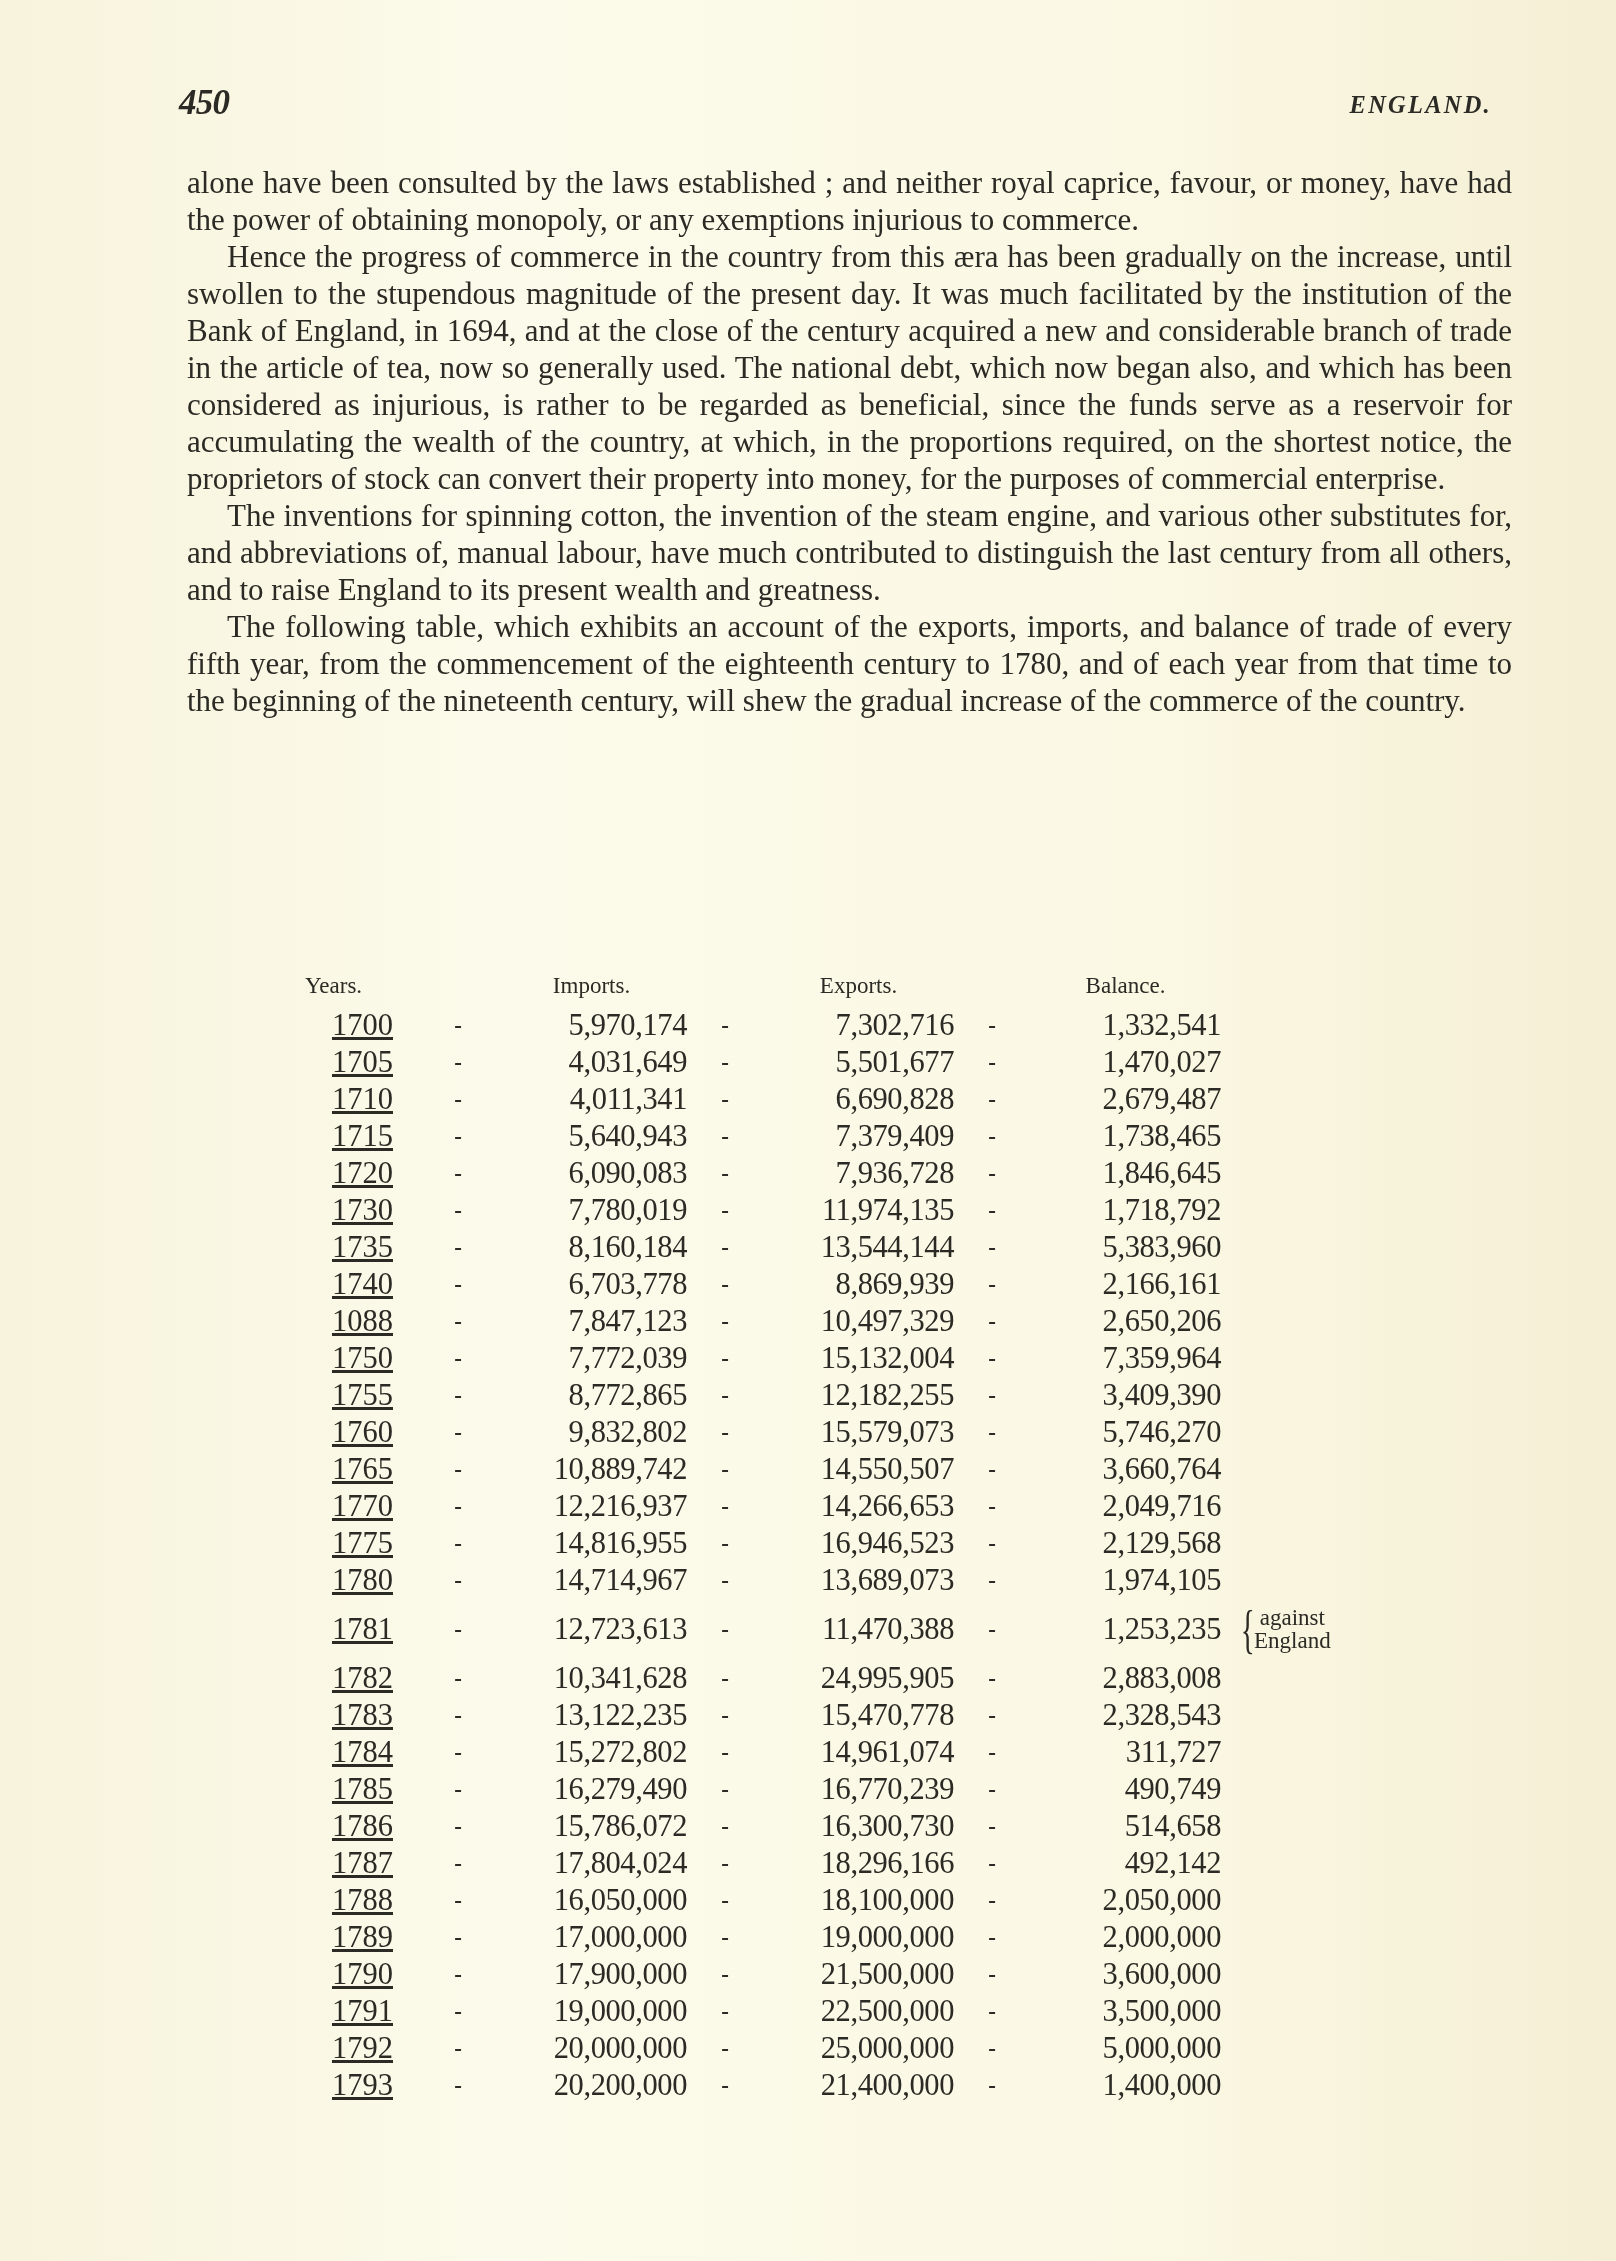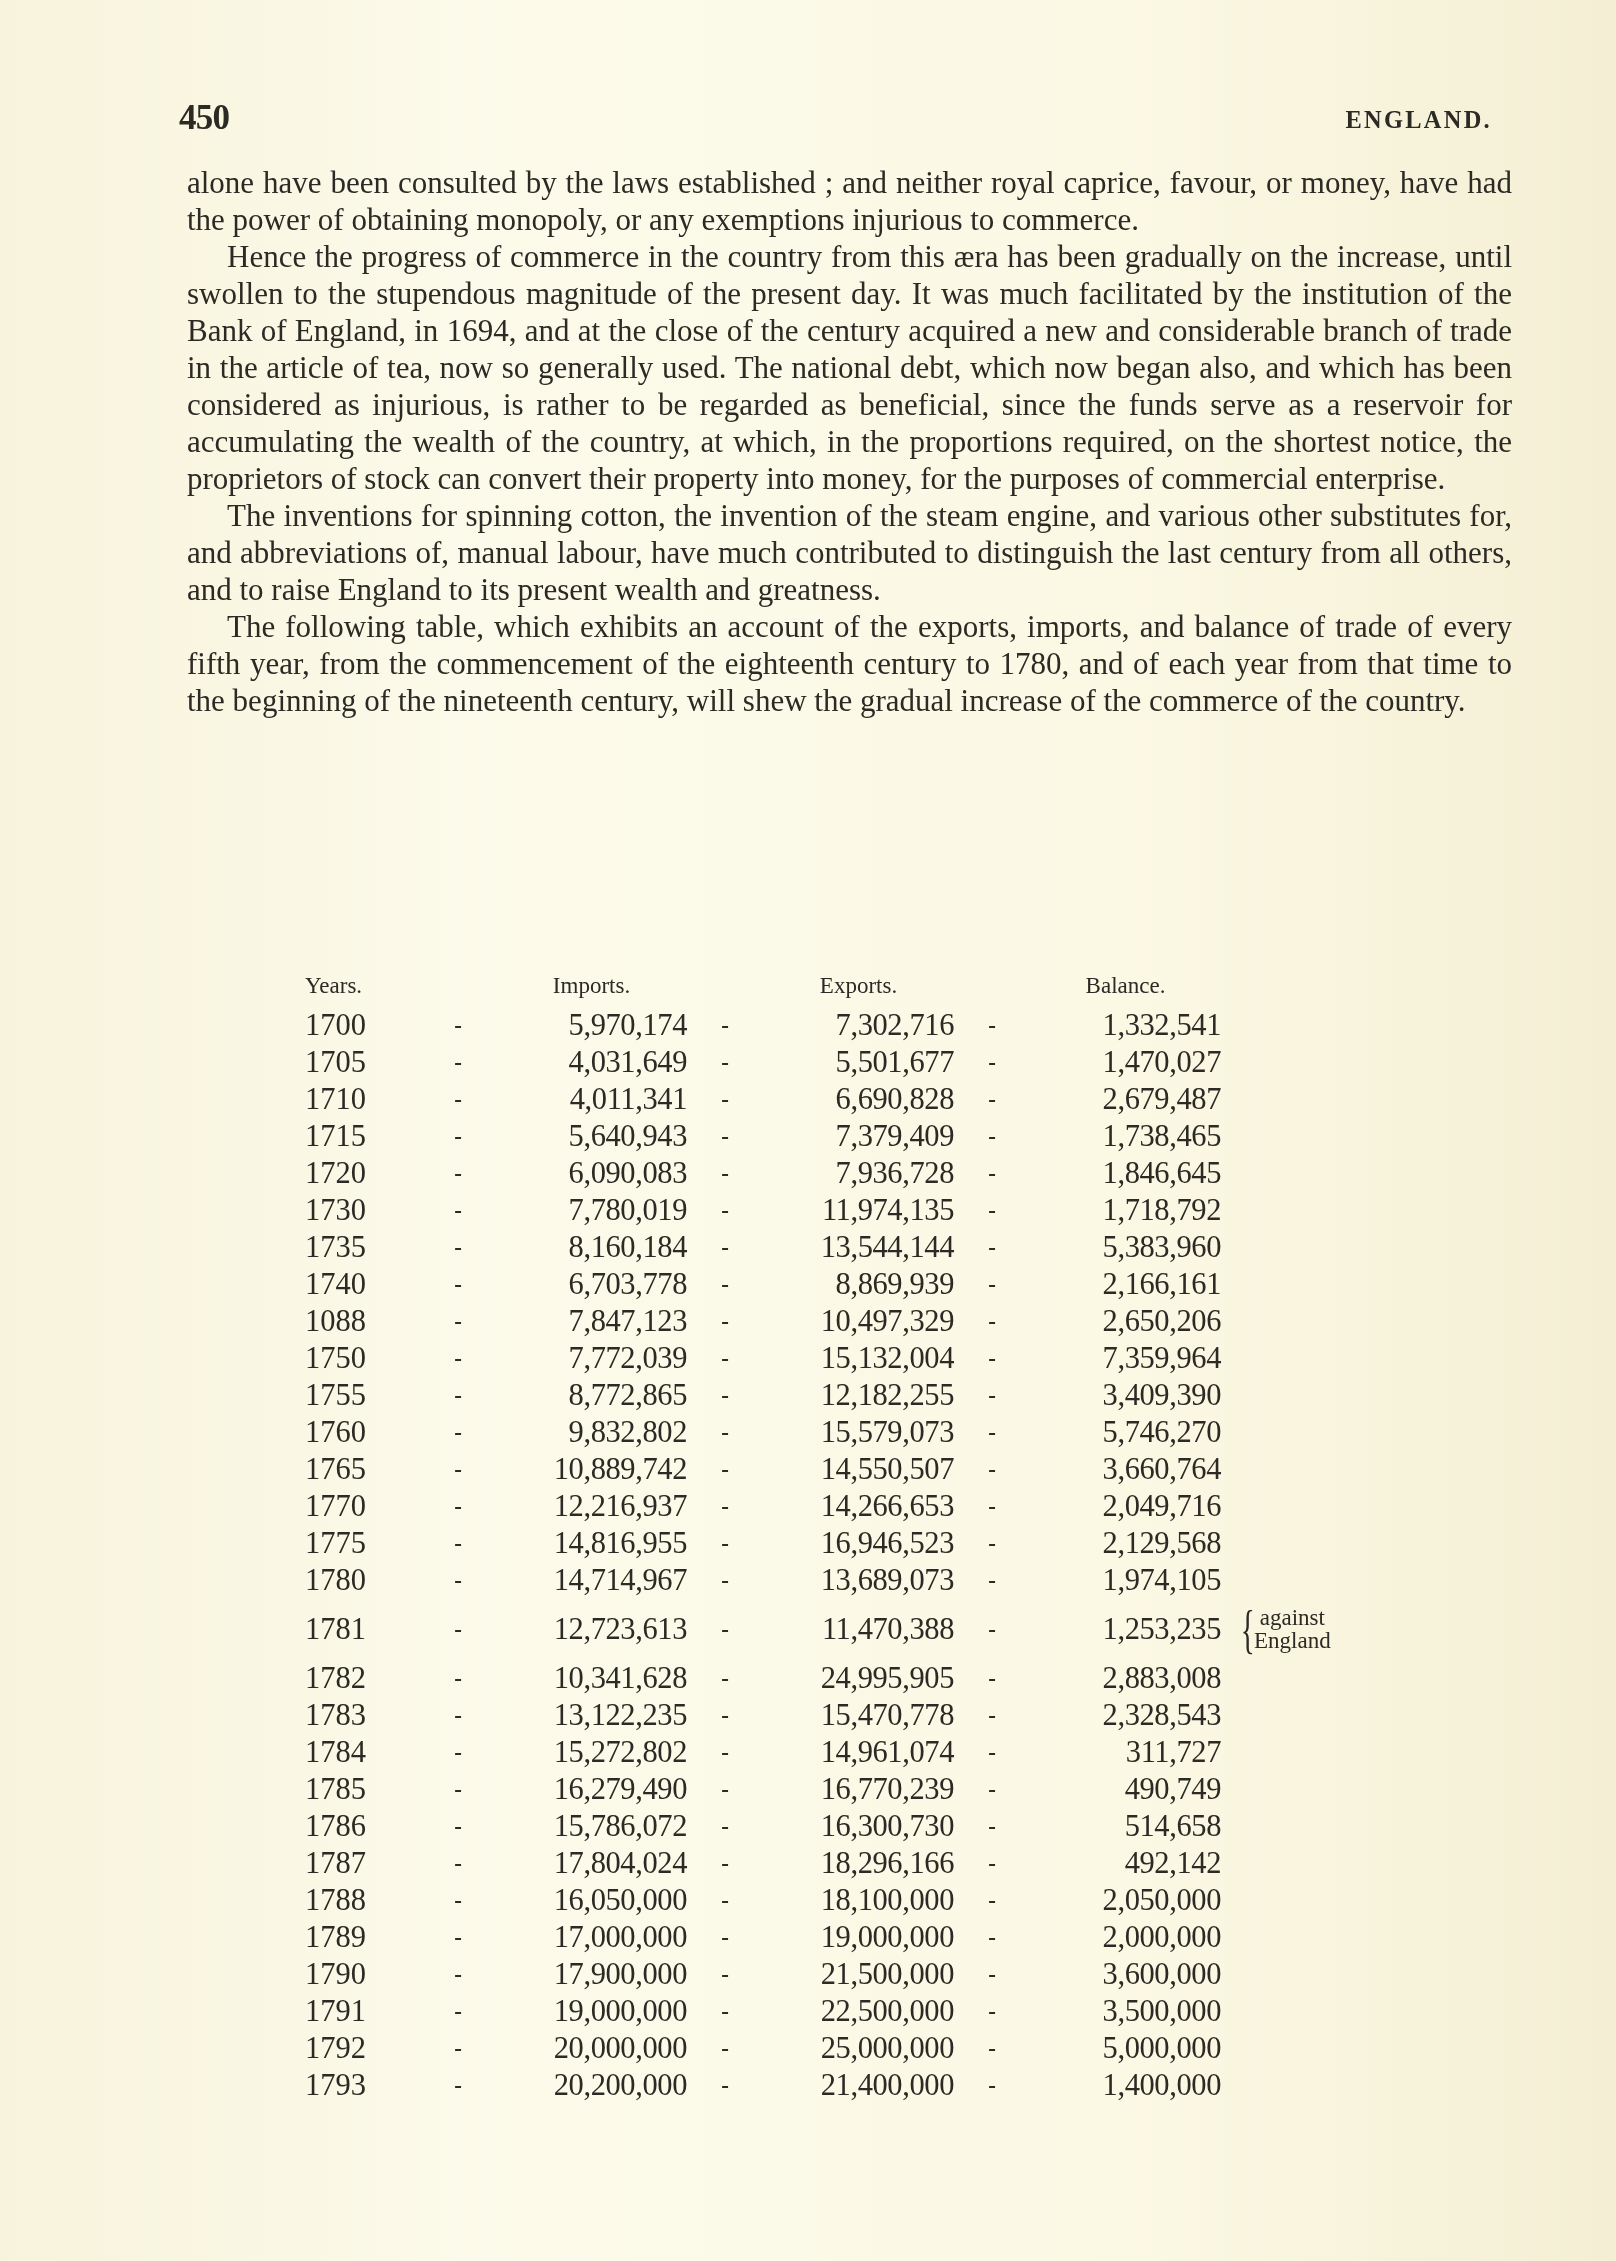--- a/index.html
+++ b/index.html
@@ -6,21 +6,21 @@
   body {
     width: 1617px; height: 2261px;
     background: #fbf8e6;
     background-image: linear-gradient(90deg, #f7f3dc 0%, #fcfaea 30%, #fbf8e4 70%, #f4efd4 100%);
     font-family: "Liberation Serif", "DejaVu Serif", serif;
     color: #2b2a24;
     position: relative;
     overflow: hidden;
   }
   .header {
-    position: absolute; top: 98px; left: 179px; width: 1313px; height: 46px;
+    position: absolute; top: 83px; left: 179px; width: 1313px; height: 46px; font-style: italic;
   }
   .page-number {
     position: absolute; left: 0; top: 0;
     font-size: 35px; font-weight: bold; letter-spacing: -0.8px;
   }
   .running-title {
     position: absolute; left: 0; right: 0; top: 7.6px; text-align: right;
     font-size: 24.4px; font-weight: bold; letter-spacing: 2.3px;
   }
   .body-text {
@@ -33,21 +33,21 @@
     position: absolute; top: 928px; left: 305px;
     border-collapse: collapse;
     font-size: 30.5px;
     margin-top: 42px;
   }
   table.trade th {
     font-weight: normal; font-size: 23px; padding: 0 0 4.6px 0; height: 32px;
     text-align: center;
   }
   table.trade td { padding: 0; height: 37px; line-height: 37px; white-space: nowrap; }
-  td.year { width: 115px; text-align: left; }
+  td.year { width: 115px; text-align: center; text-decoration: underline; }
   td.dash { width: 76px; text-align: center; font-weight: bold; font-size: 23px; }
   td.num { width: 191px; text-align: right; letter-spacing: -0.4px; }
   td.note { width: 153px; padding-left: 13.7px !important; }
   tr.tall td { height: 61px; }
   .note-box { display: flex; align-items: center; }
   .brace { font-size: 53px; line-height: 46px; transform: scaleX(0.55); display: inline-block; margin-right: -6.1px; }
   .note-text { font-size: 23px; line-height: 23px; text-align: center; }
 </style>
 </head>
 <body>

